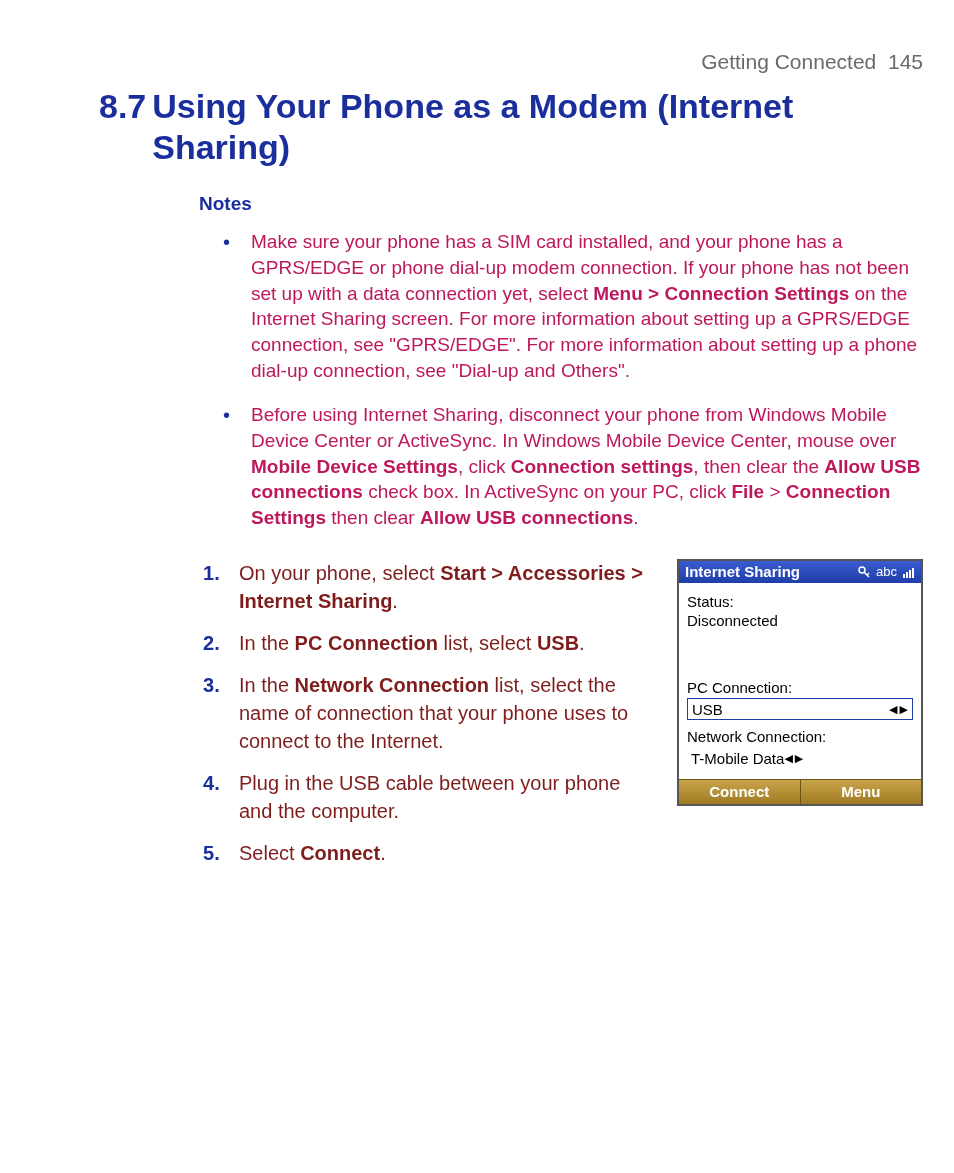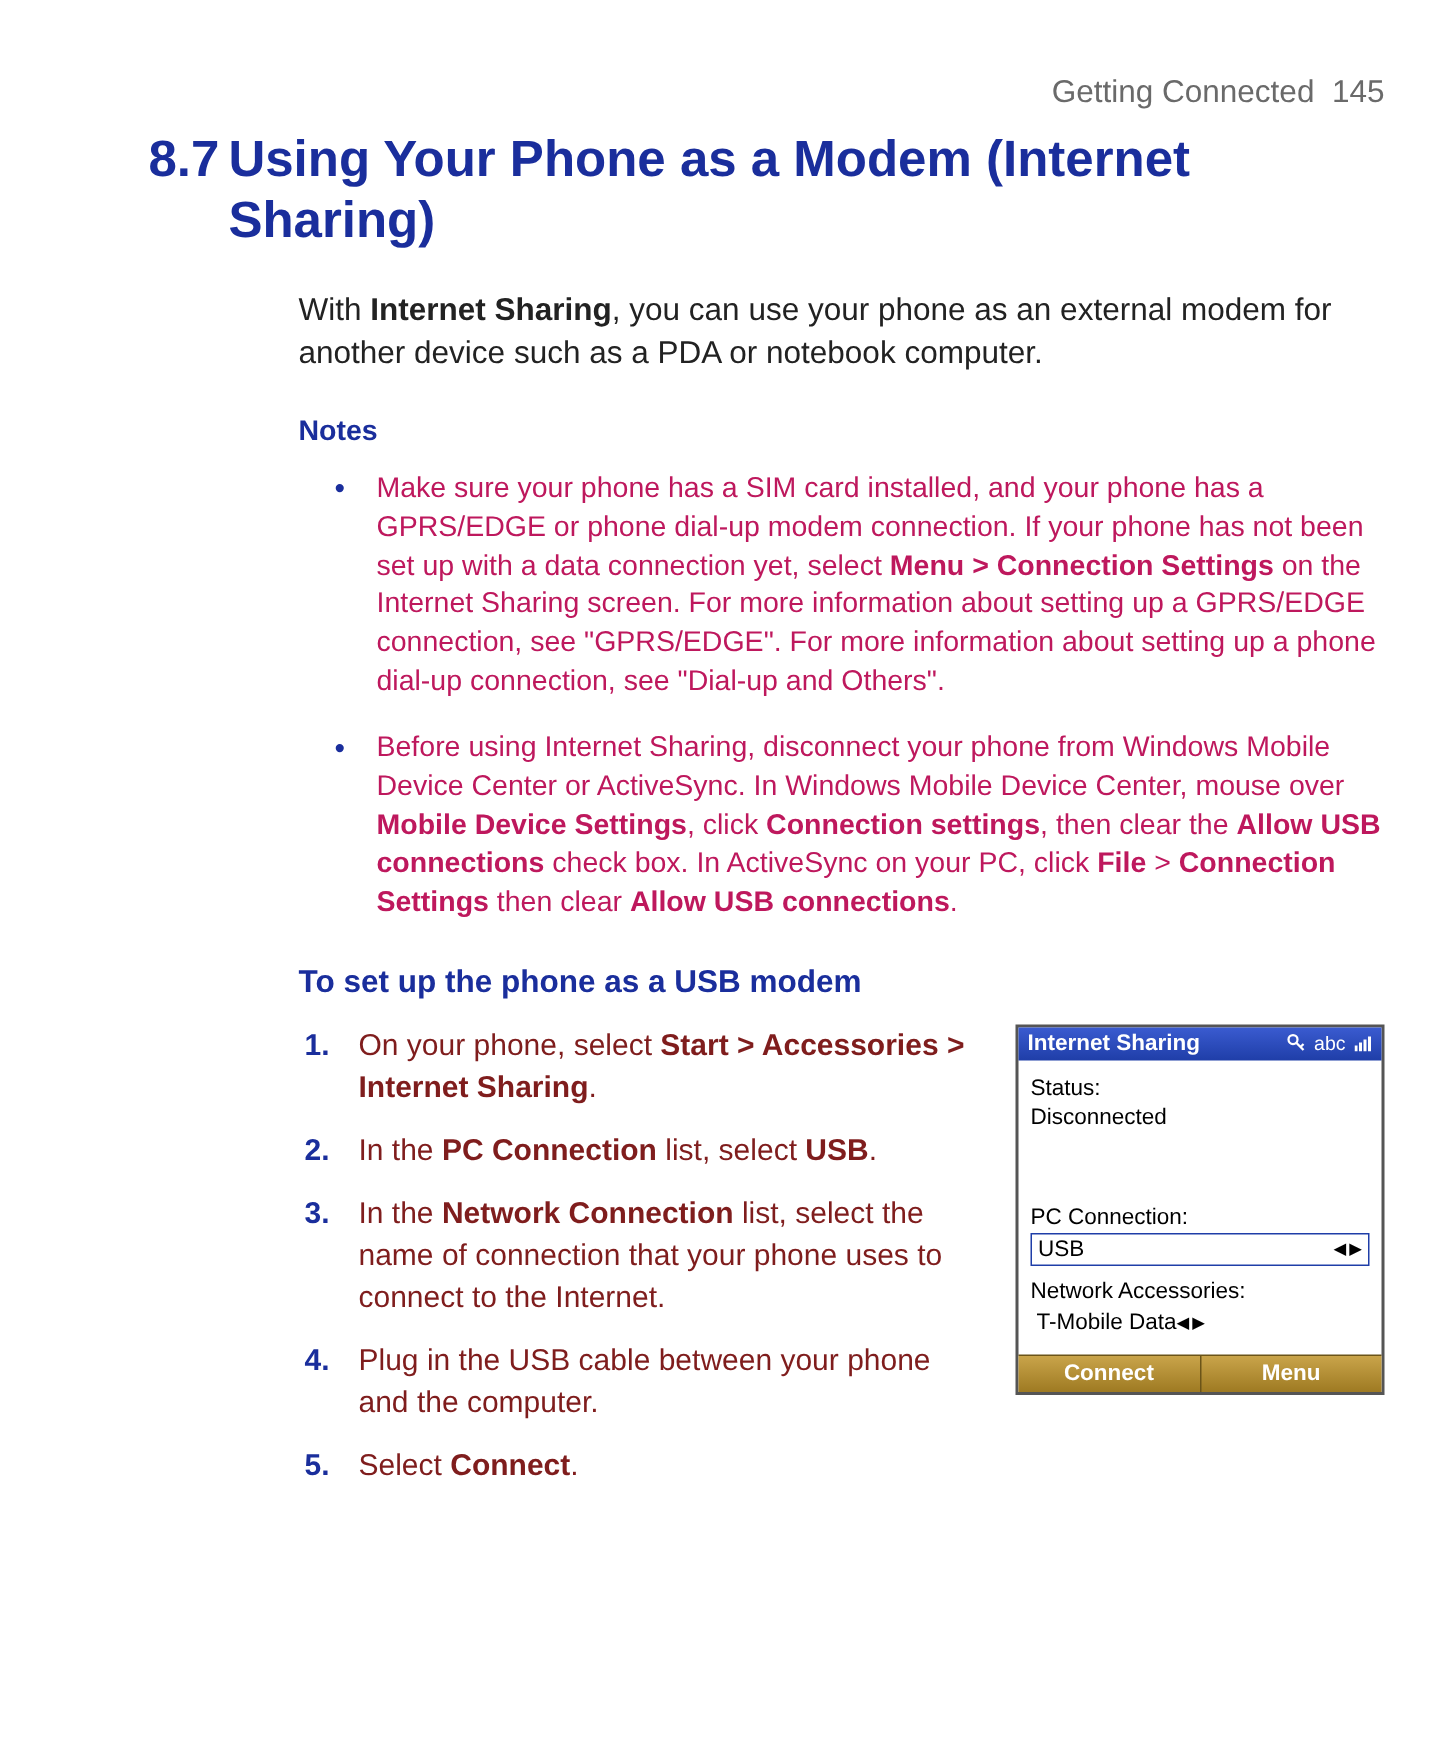--- a/index.html
+++ b/index.html
@@ -176,36 +176,32 @@
 
   <div class="running-head">
     <span>Getting Connected</span>&nbsp;&nbsp;<span>145</span>
   </div>
 
   <h1 class="section-title">
     <span class="section-number">8.7</span>
     <span class="section-text">Using Your Phone as a Modem (Internet Sharing)</span>
   </h1>
 
-  <p class="intro">
-    <span>With </span><b>Internet Sharing</b><span>, you can use your phone as an external modem for another device such as a PDA or notebook computer.</span>
-  </p>
 
   <div class="notes-head">Notes</div>
 
   <ul class="notes">
     <li>
       <span>Make sure your phone has a SIM card installed, and your phone has a GPRS/EDGE or phone dial-up modem connection. If your phone has not been set up with a data connection yet, select </span><b>Menu &gt; Connection Settings</b><span> on the Internet Sharing screen. For more information about setting up a GPRS/EDGE connection, see "GPRS/EDGE". For more information about setting up a phone dial-up connection, see "Dial-up and Others".</span>
     </li>
     <li>
       <span>Before using Internet Sharing, disconnect your phone from Windows Mobile Device Center or ActiveSync. In Windows Mobile Device Center, mouse over </span><b>Mobile Device Settings</b><span>, click </span><b>Connection settings</b><span>, then clear the </span><b>Allow USB connections</b><span> check box. In ActiveSync on your PC, click </span><b>File</b><span> &gt; </span><b>Connection Settings</b><span> then clear </span><b>Allow USB connections</b><span>.</span>
     </li>
   </ul>
 
-  <div class="subhead">To set up the phone as a USB modem</div>
 
   <div class="two-col">
     <ol class="steps">
       <li>
         <span>On your phone, select </span><b>Start &gt; Accessories &gt; Internet Sharing</b><span>.</span>
       </li>
       <li>
         <span>In the </span><b>PC Connection</b><span> list, select </span><b>USB</b><span>.</span>
       </li>
       <li>
@@ -246,21 +242,21 @@
         <div class="val">Disconnected</div>
         <div class="spacer"></div>
         <div class="lbl">PC Connection:</div>
         <div class="picker">
           <span>USB</span>
           <span class="arrows">
             <span>◀</span>
             <span>▶</span>
           </span>
         </div>
-        <div class="lbl" style="margin-top:8px">Network Accessories:</div>
+        <div class="lbl" style="margin-top:8px">Network Connection:</div>
         <div class="picker-plain">
           <span>T-Mobile Data</span>
           <span class="arrows">
             <span>◀</span>
             <span>▶</span>
           </span>
         </div>
       </div>
       <div class="softkeys">
         <div>Connect</div>

